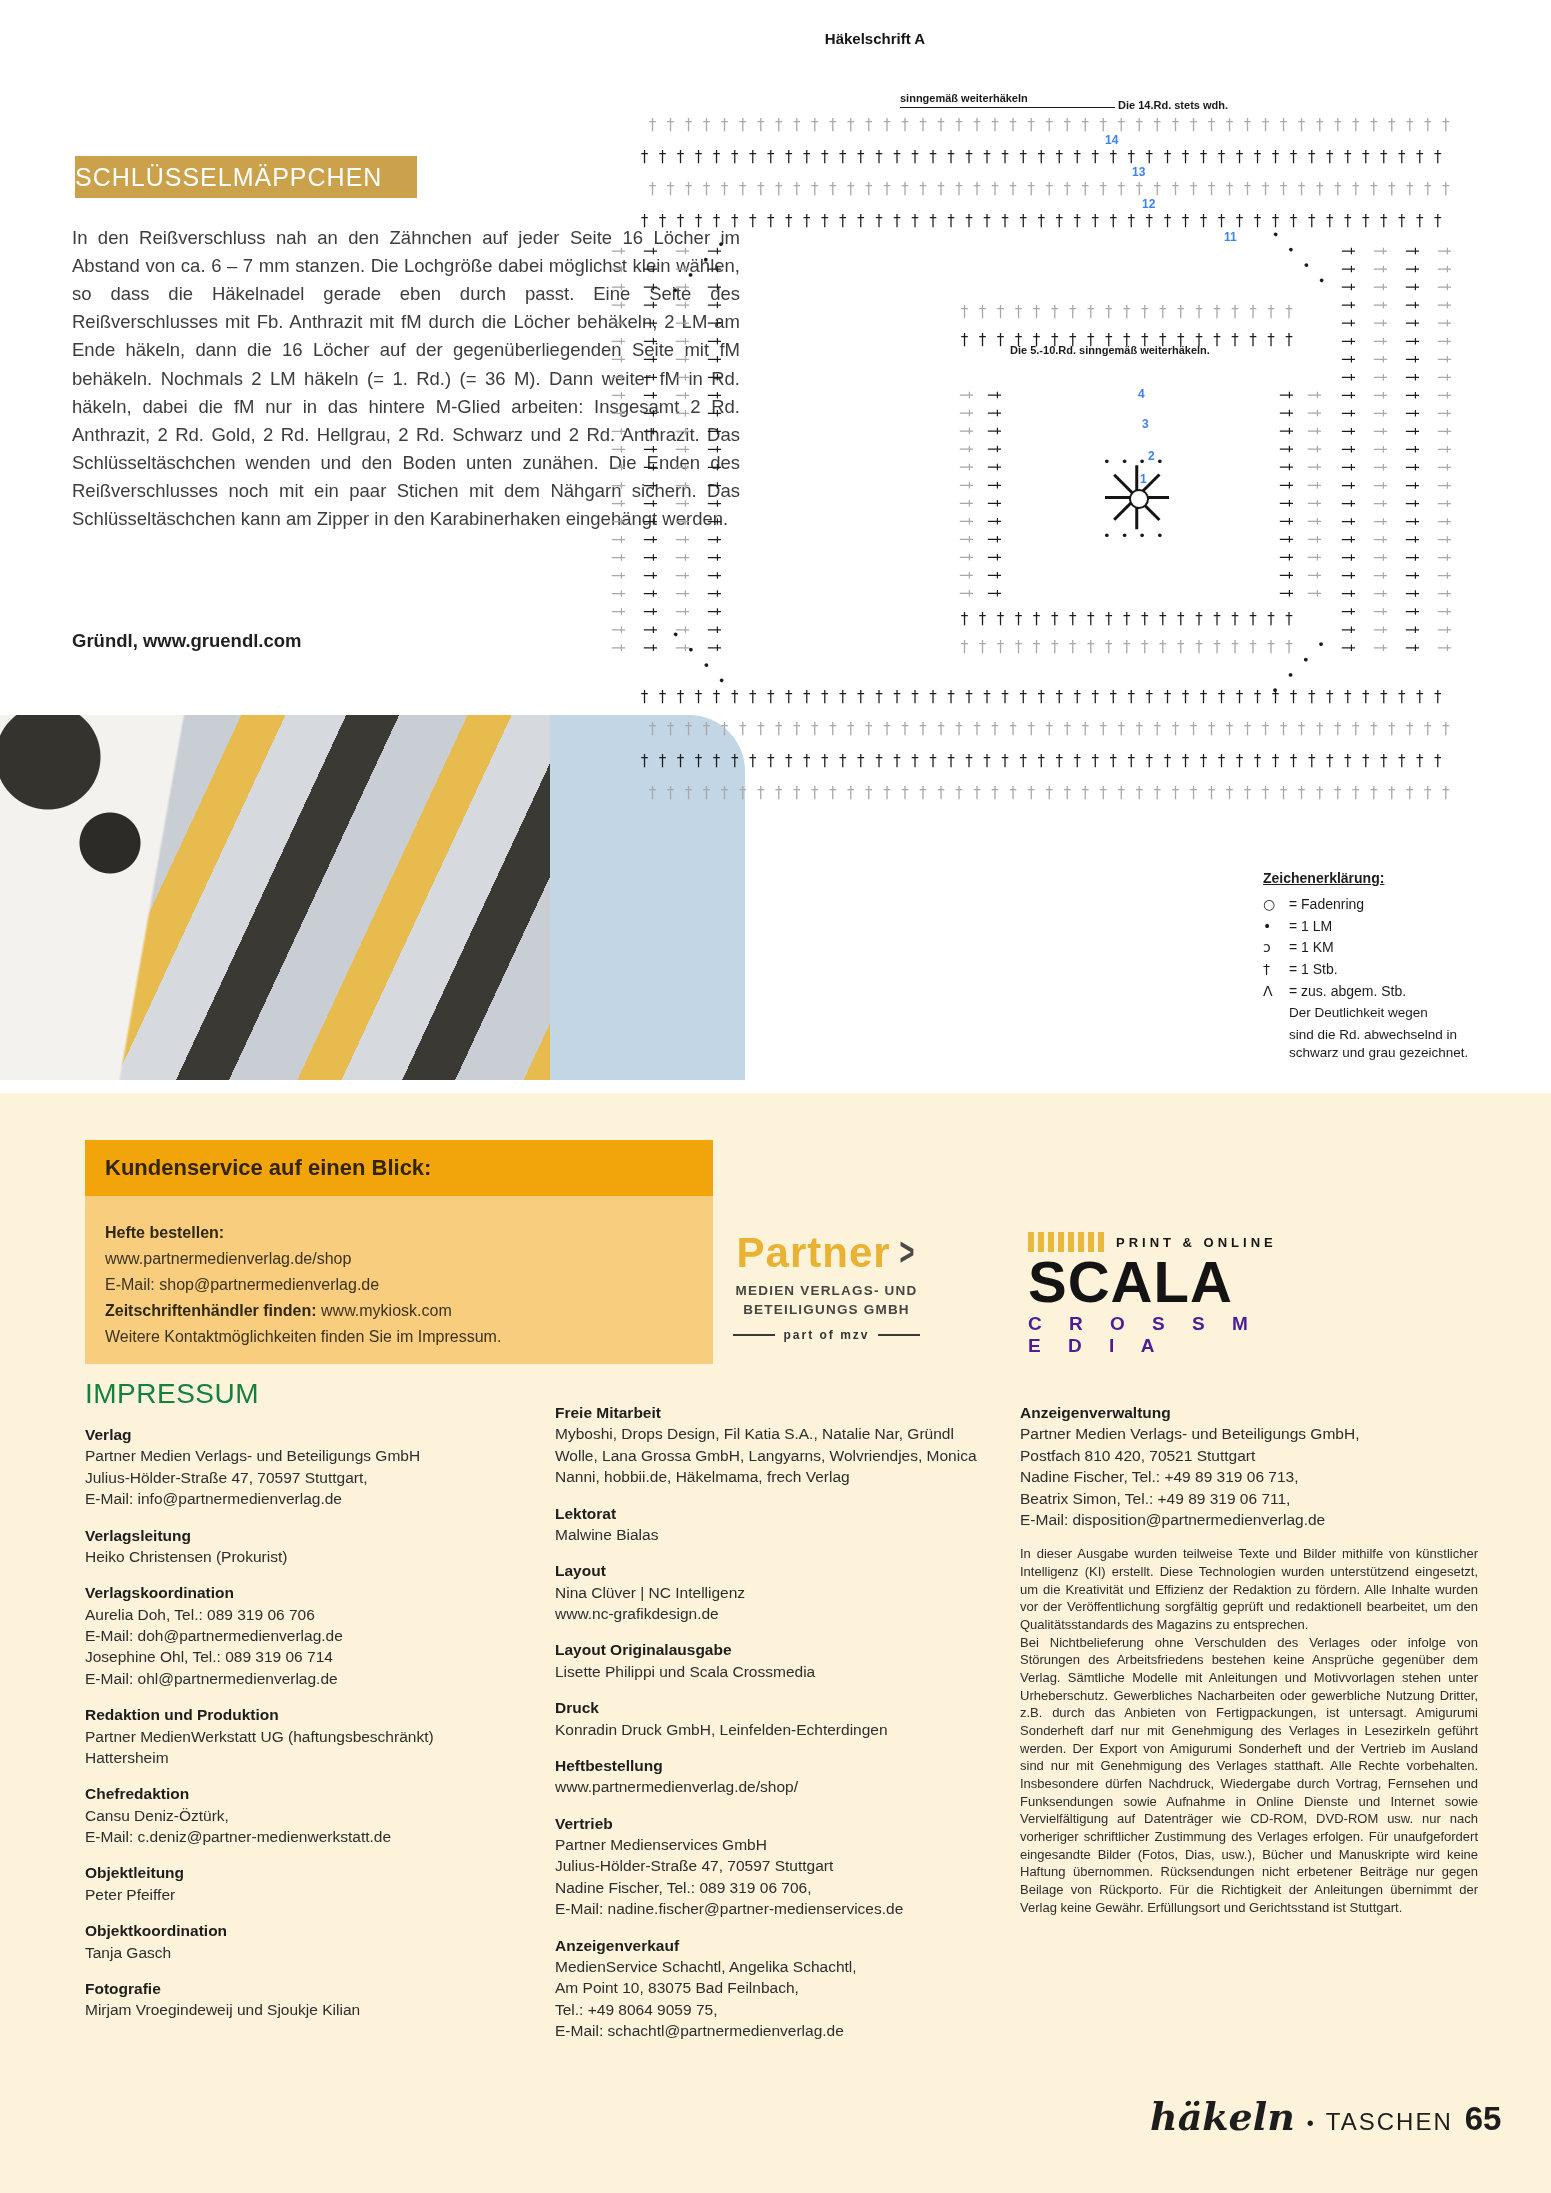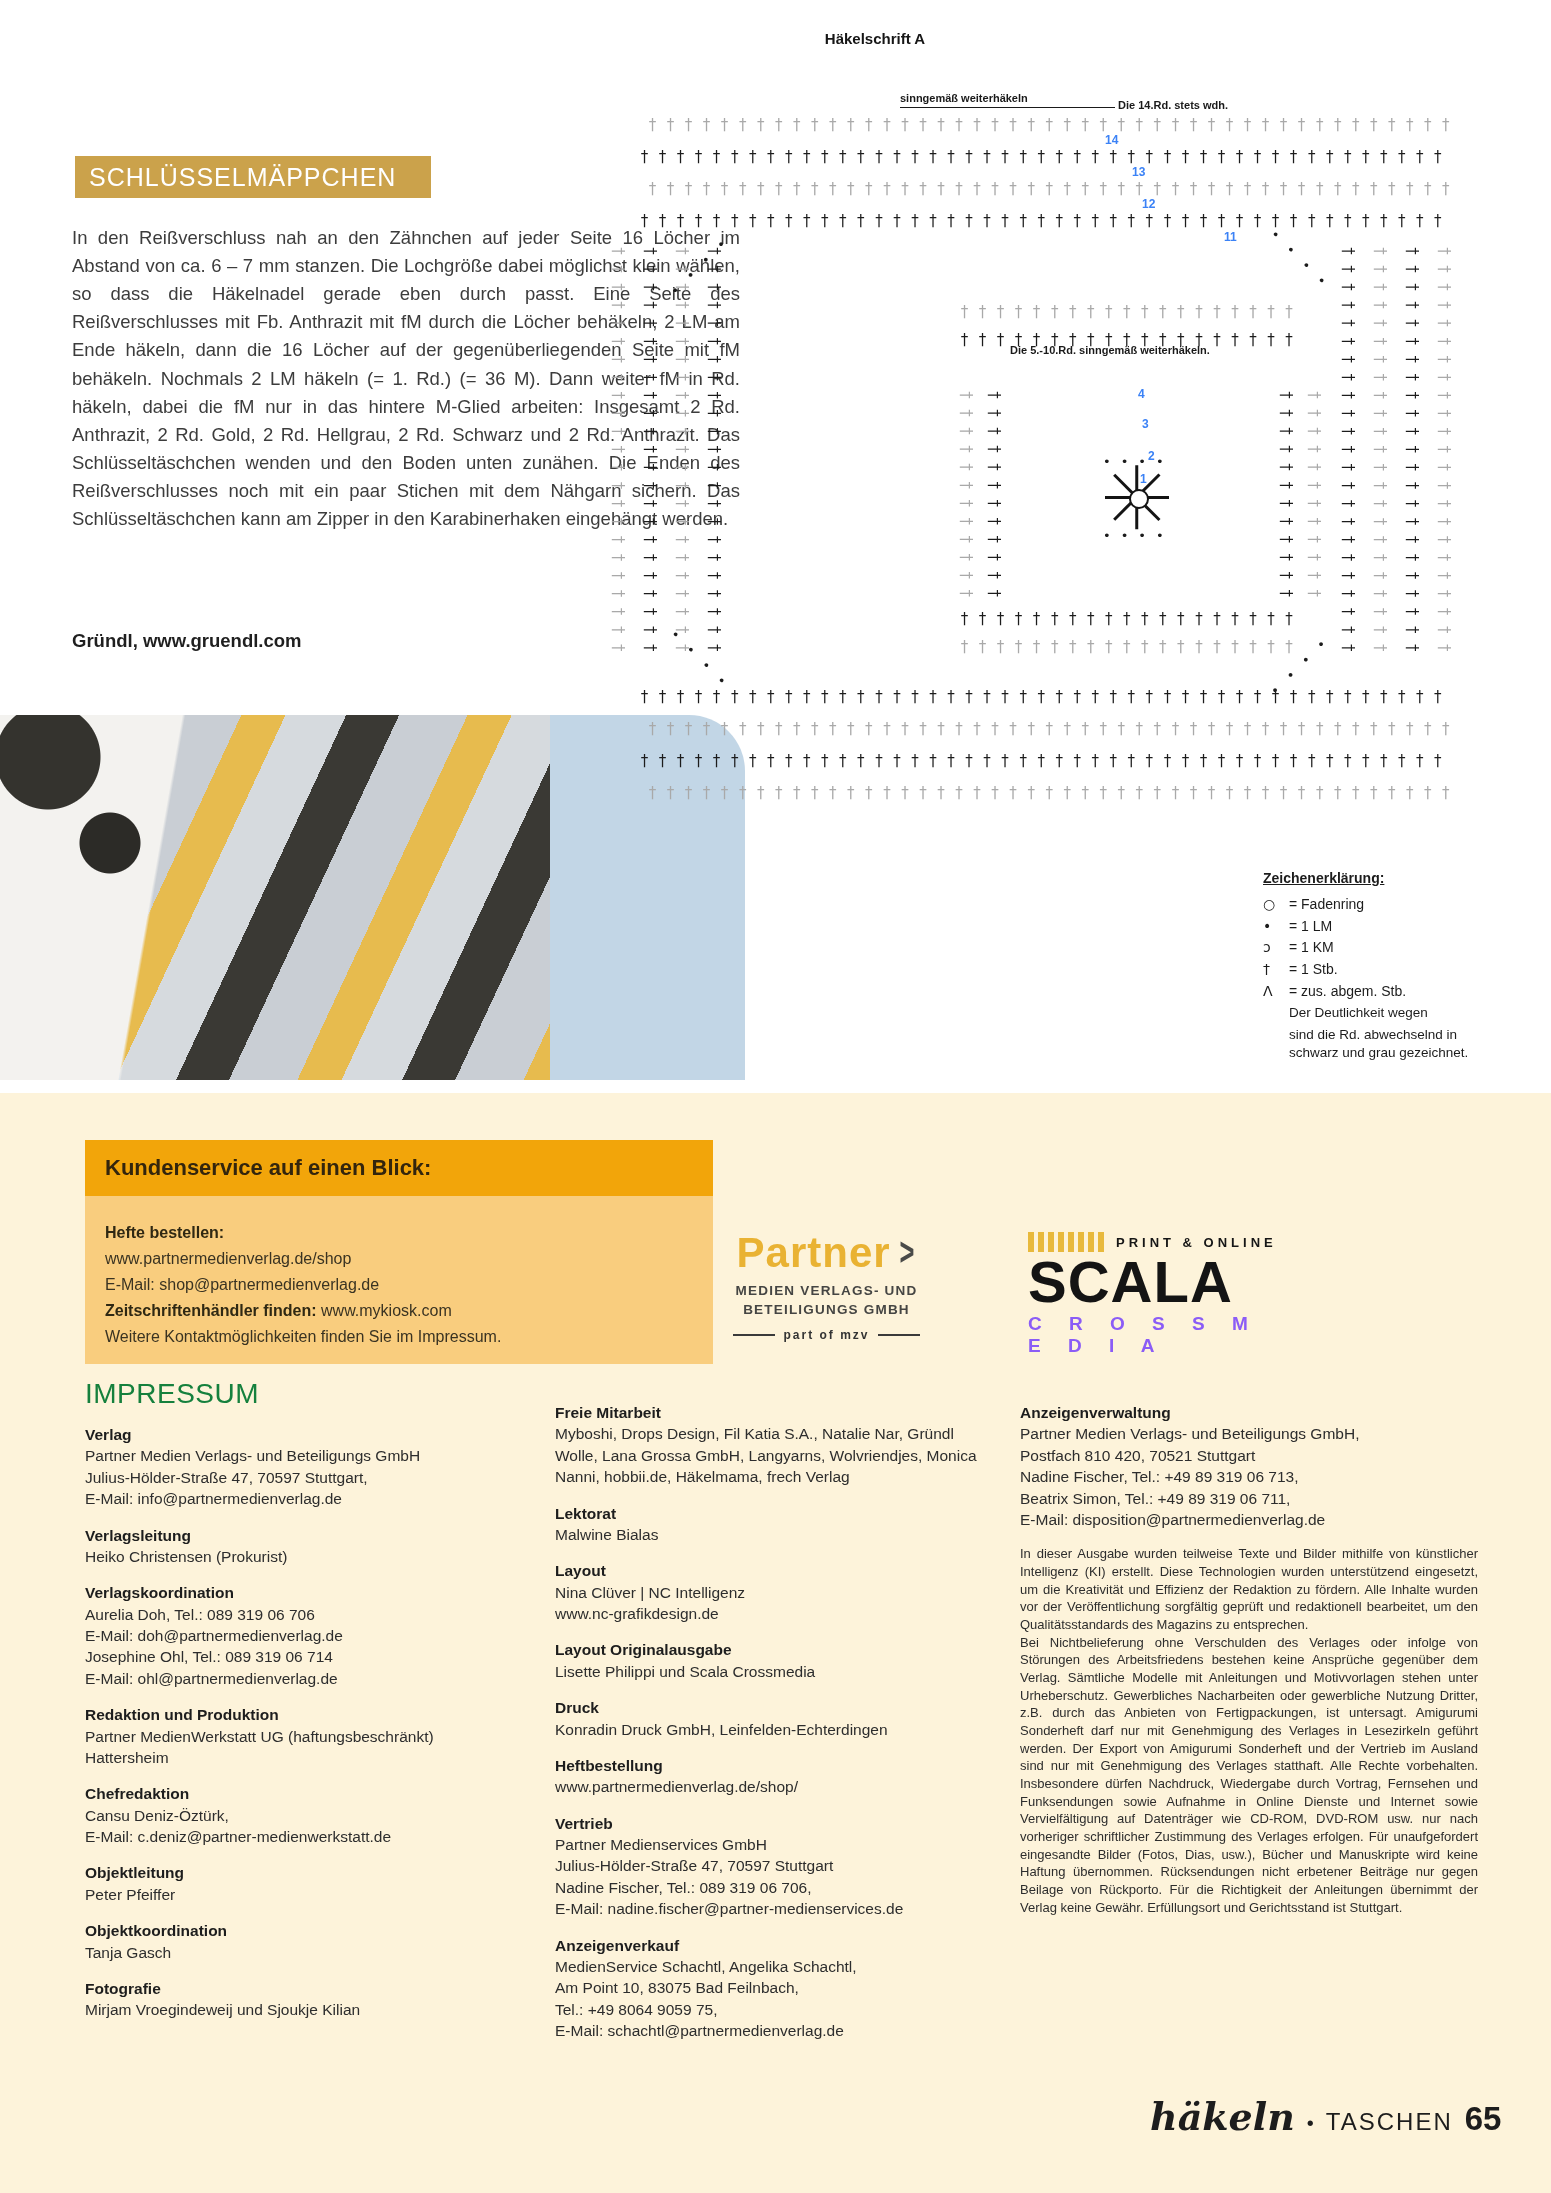--- a/index.html
+++ b/index.html
@@ -8,21 +8,21 @@
     background:#ffffff; overflow:hidden;
     font-family:"Liberation Sans", sans-serif; color:#2e2e2e;
   }
   .abs{position:absolute;}
 
   
   .headline-box{
     left:75px; top:156px; width:342px; height:42px;
     background:#cba24b; color:#ffffff;
     font-size:25px; letter-spacing:1px; line-height:43px;
-    padding-left:14px; font-weight:400;
+    font-weight:400;
   }
   .article-body{
     left:72px; top:224px; width:668px;
     font-size:18.5px; line-height:1.52; text-align:justify; color:#3c3c3c;
   }
   .article-credit{
     left:72px; top:630px; font-size:18.5px; font-weight:bold; color:#1f1f1f;
   }
 
   
@@ -99,21 +99,21 @@
   .partner-sub{margin-top:8px; font-size:13.5px; font-weight:bold; letter-spacing:1.2px; line-height:1.4; white-space:pre-line; color:#454543;}
   .partner-mzv{margin-top:8px; display:flex; align-items:center; justify-content:center; gap:8px; font-size:12px; letter-spacing:2px; font-weight:bold; color:#333;}
   .mzv-line{width:42px; height:2px; background:#3a3a3a;}
 
   
   .scala{ left:1028px; top:1232px; width:260px;}
   .scala-toprow{display:flex; align-items:center; gap:12px;}
   .scala-bars{width:76px; height:20px; background:repeating-linear-gradient(90deg,#e8b93c 0 6px,rgba(0,0,0,0) 6px 10px);}
   .scala-print{font-size:13px; font-weight:bold; letter-spacing:4px; color:#161616;}
   .scala-word{font-size:58px; font-weight:900; letter-spacing:1px; color:#141414; line-height:1.05; font-family:"Liberation Sans", sans-serif;}
-  .scala-cross{font-size:19px; font-weight:bold; color:#8b5cf6; letter-spacing:11px; margin-top:0px;}
+  .scala-cross{font-size:19px; font-weight:bold; color:#4c1d95; letter-spacing:11px; margin-top:0px;}
 
   
   .imp-title{ left:85px; top:1378px; font-size:28px; font-weight:400; color:#15803d; letter-spacing:.5px;}
   .imp-col{ font-size:15.5px; line-height:1.38; color:#2d2d2d;}
   .imp-col1{left:85px; top:1424px; width:405px;}
   .imp-col2{left:555px; top:1402px; width:435px;}
   .imp-col3{left:1020px; top:1402px; width:458px;}
   .imp-sec{margin-bottom:15px;}
   .imp-h{font-weight:bold; color:#1d1d1d;}
   .imp-b{white-space:pre-line;}

